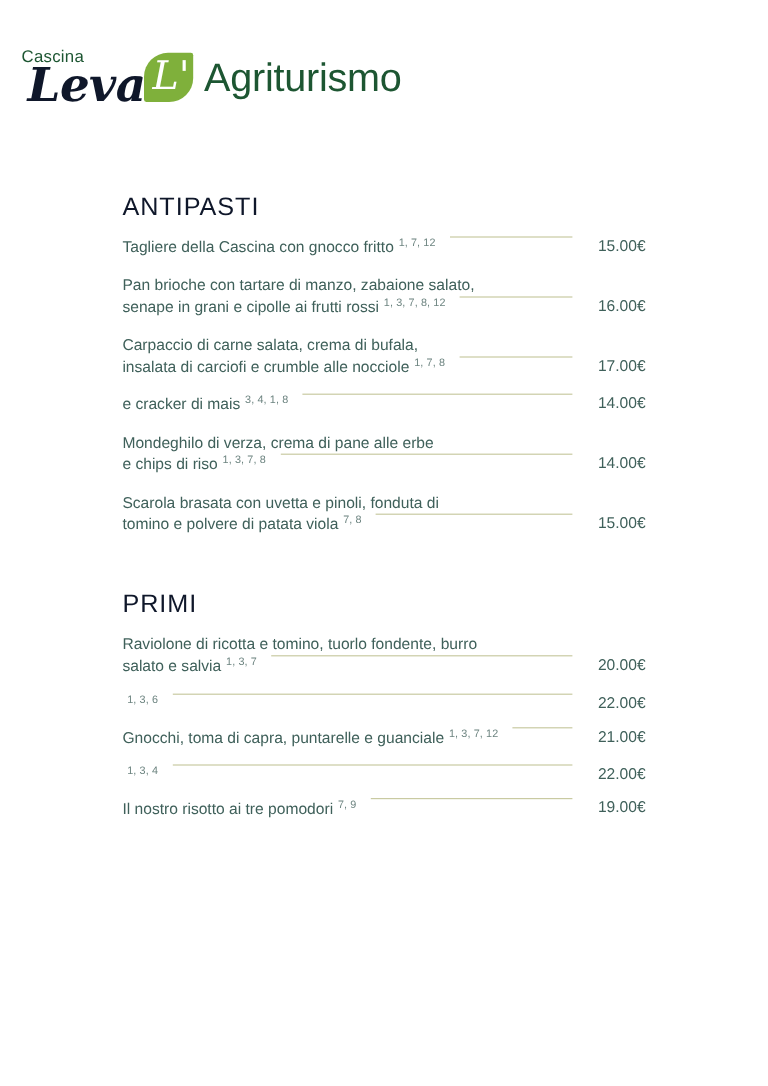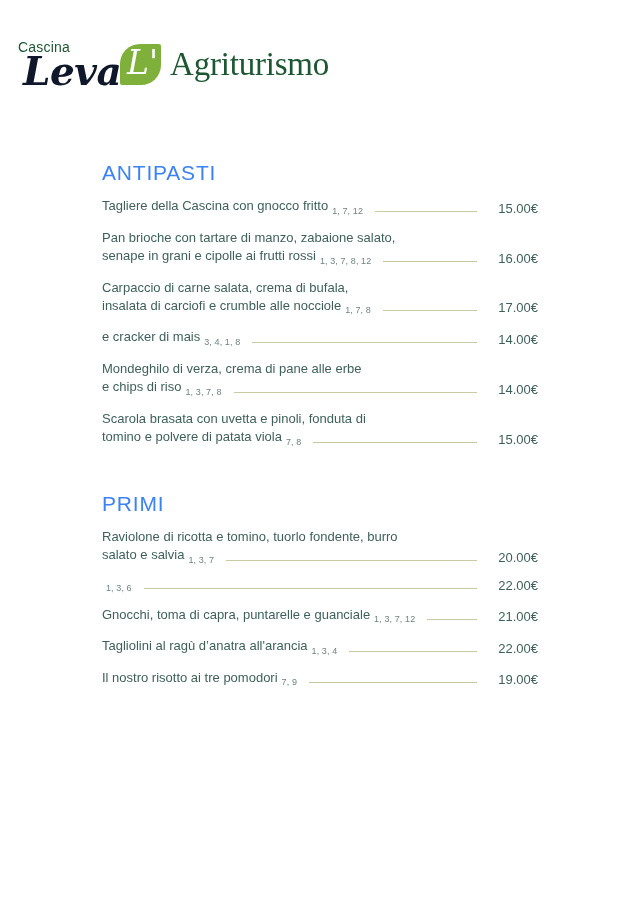--- a/index.html
+++ b/index.html
@@ -72,21 +72,21 @@
     position: absolute;
     left: 7px;
     top: -2px;
     font-family: "DejaVu Serif", serif;
     font-style: italic;
     font-size: 33px;
     color: #ffffff;
     line-height: 1.25;
   }
   .agri-word {
-    font-family: Liberation Serif, serif;
+    font-family: Liberation Sans, sans-serif;
     font-size: 33px;
     font-weight: 300;
     color: #1d5632;
     margin-left: 9px;
     letter-spacing: -0.2px;
     line-height: 1;
   }
 
   
   .menu {
@@ -97,31 +97,31 @@
   .section {
     margin-top: 0;
   }
   .section.antipasti { margin-top: 75px; }
   .section.primi     { margin-top: 44px; }
 
   .section-title {
     font-size: 21px;
     font-weight: 300;
     letter-spacing: 0.8px;
-    color: #3b82f6;
+    color: #0f172a;
     margin: 0 0 12px 0;
     line-height: 1.2;
   }
 
   .item {
     margin-bottom: 13px;
   }
   .item-line {
     display: flex;
-    align-items: flex-end;
+    align-items: flex-start;
     white-space: nowrap;
   }
   .item-name {
     font-size: 13px;
     font-weight: 400;
     line-height: 1.42;
     color: #3f605a;
   }
   .allergens {
     font-size: 9px;
@@ -256,21 +256,20 @@
       <div class="item-line">
         <span class="item-name">Gnocchi, toma di capra, puntarelle e guanciale</span>
         <span class="allergens">1, 3, 7, 12</span>
         <span class="leader"></span>
         <span class="price">21.00€</span>
       </div>
     </div>
 
     <div class="item">
       <div class="item-line">
-        <span class="item-name">Tagliolini al ragù d’anatra all'arancia</span>
         <span class="allergens">1, 3, 4</span>
         <span class="leader"></span>
         <span class="price">22.00€</span>
       </div>
     </div>
 
     <div class="item">
       <div class="item-line">
         <span class="item-name">Il nostro risotto ai tre pomodori</span>
         <span class="allergens">7, 9</span>

